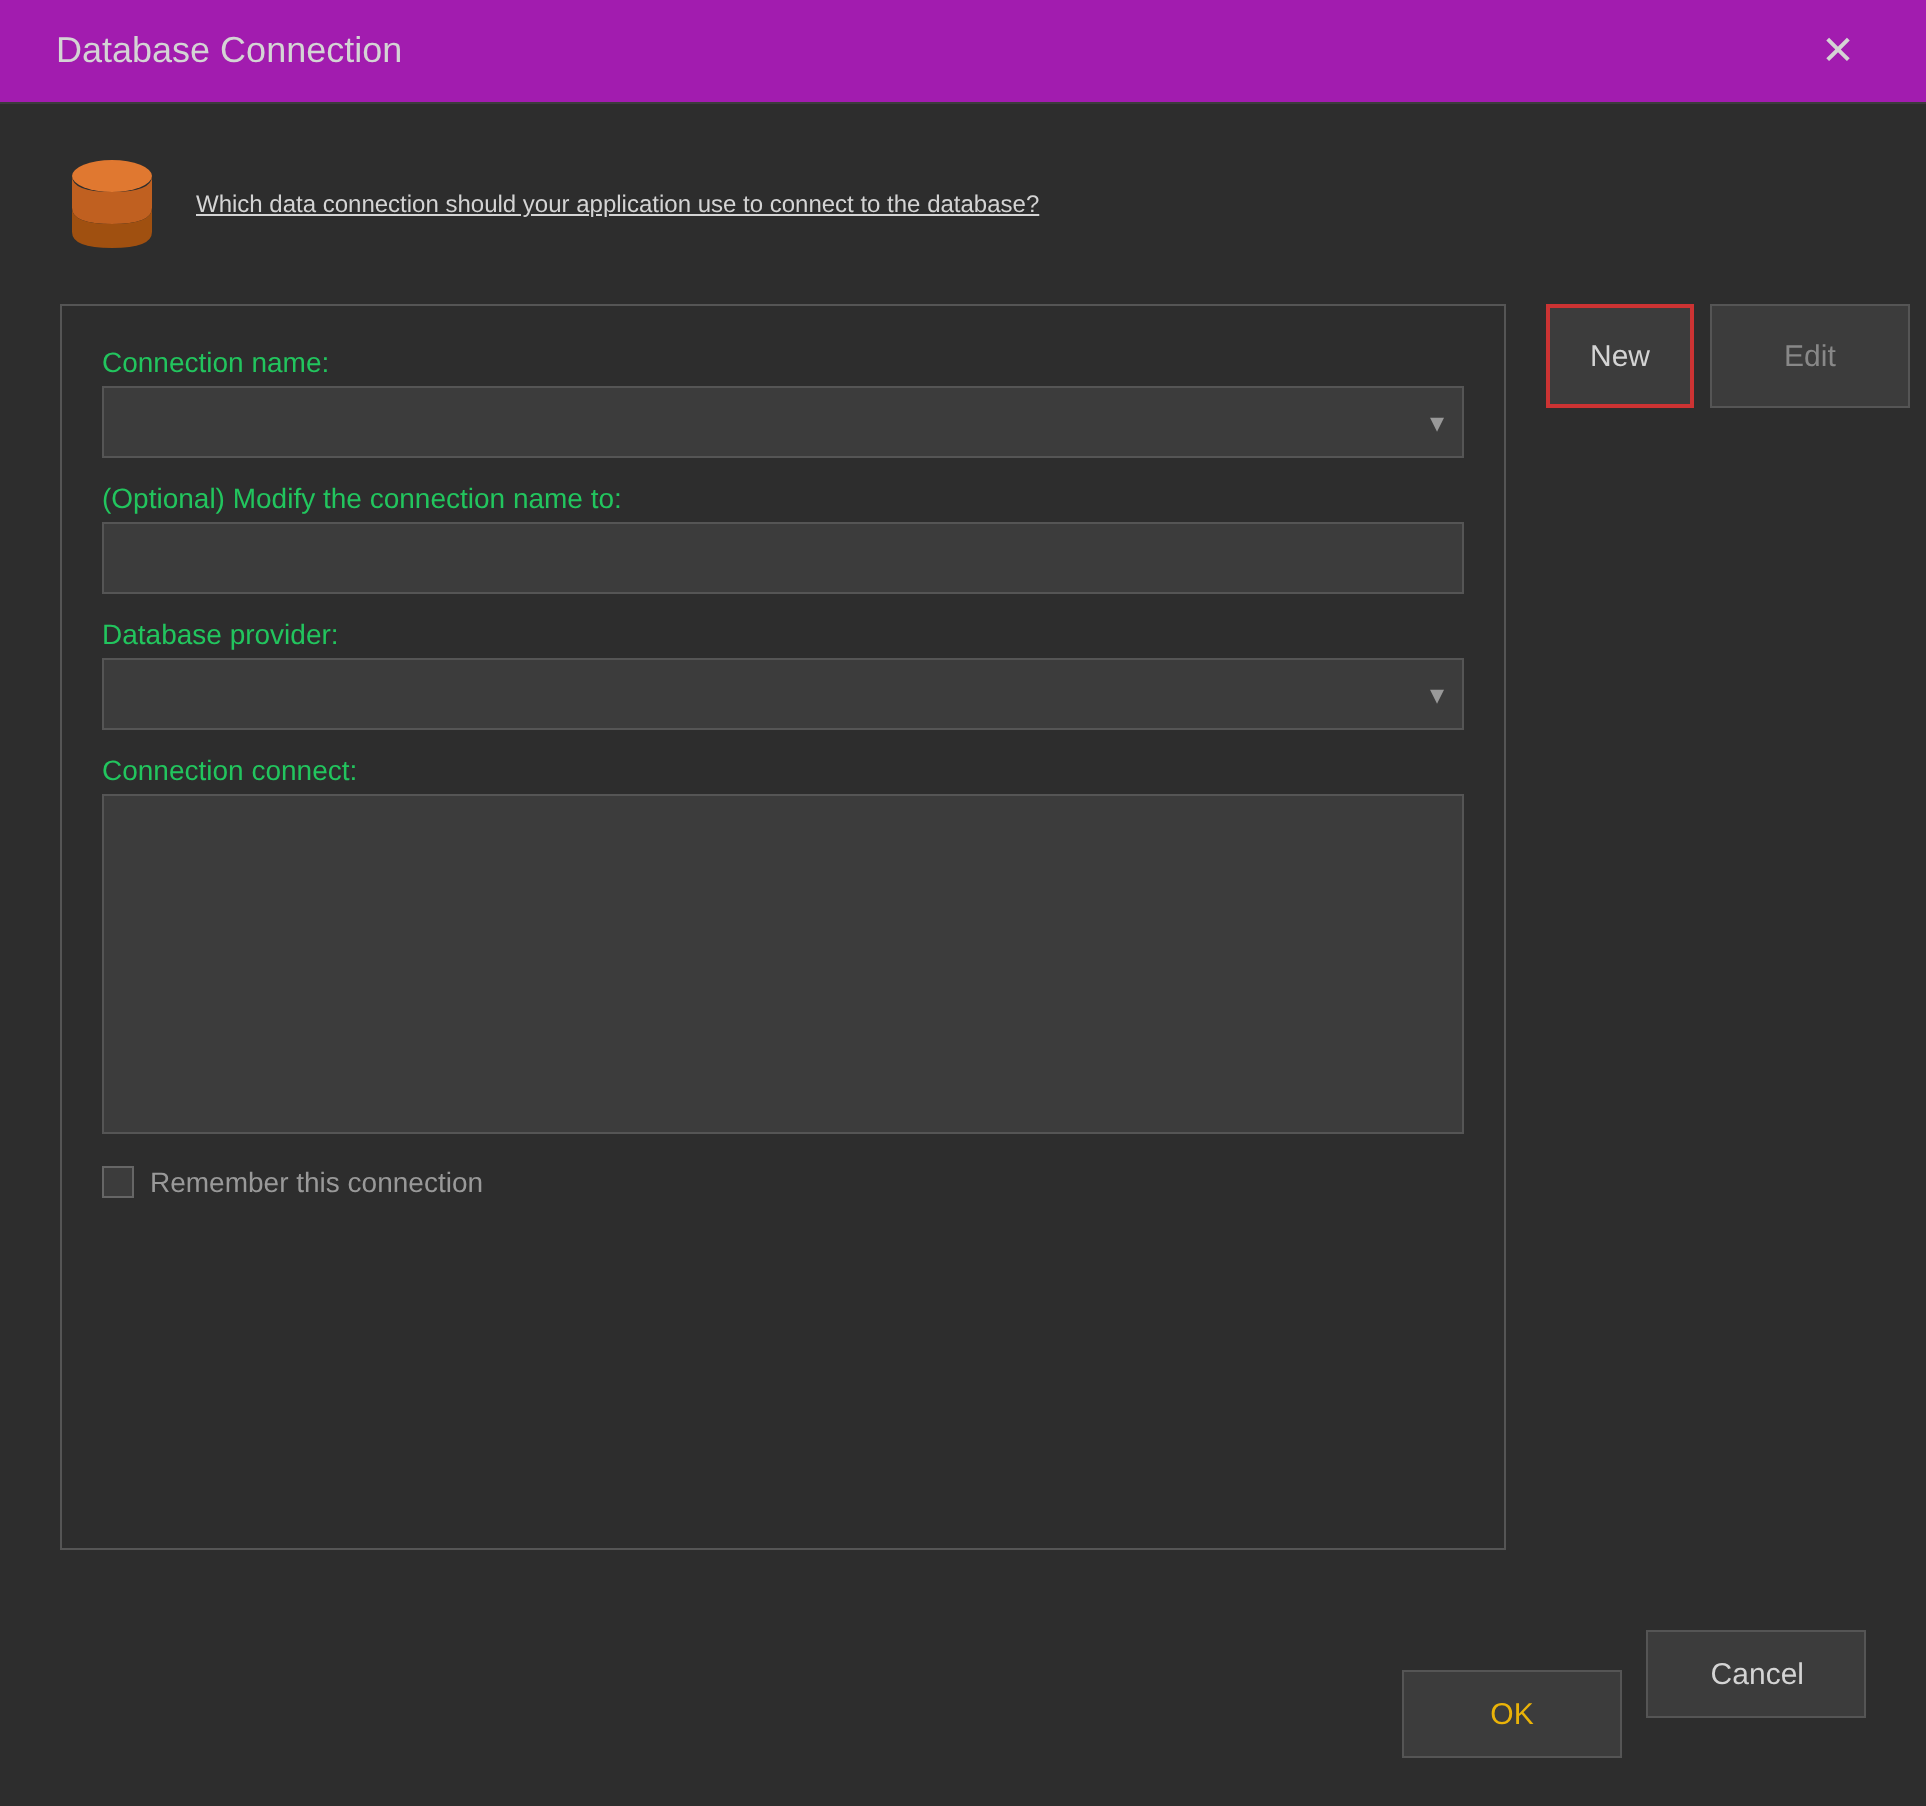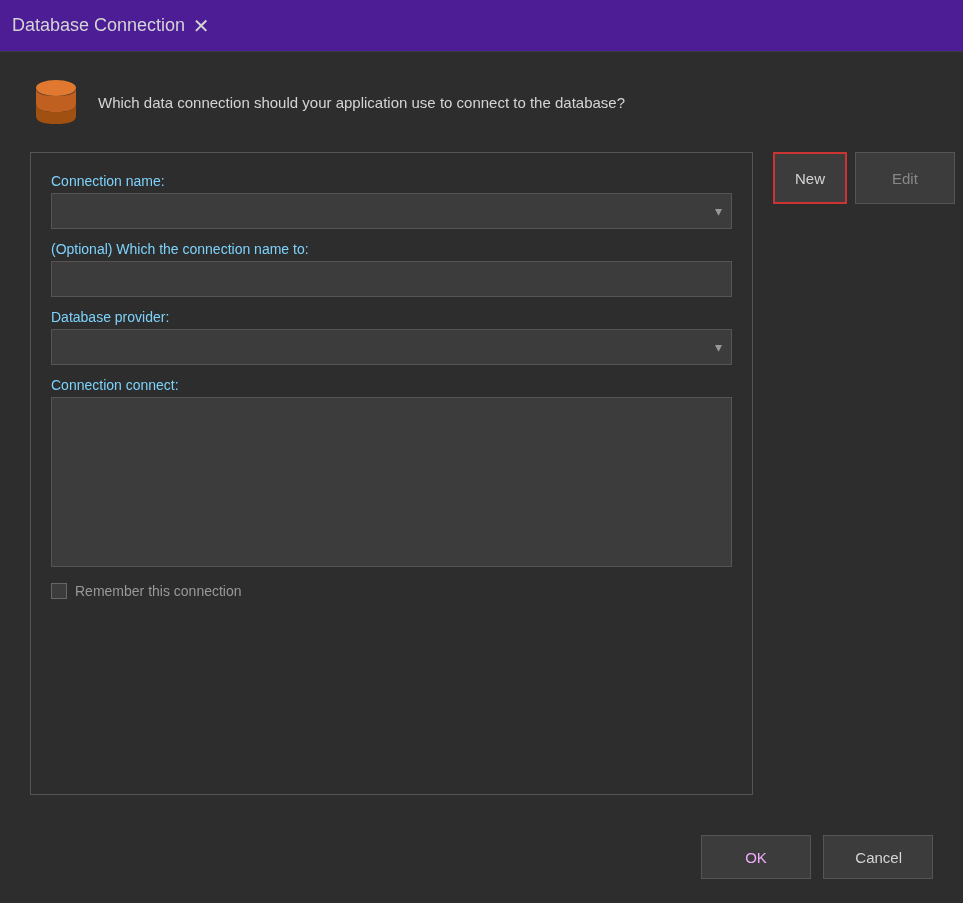--- a/index.html
+++ b/index.html
@@ -21,24 +21,25 @@
     .dialog {
       background: #2d2d2d;
       width: 963px;
       height: 903px;
       display: flex;
       flex-direction: column;
       color: #d4d4d4;
     }
 
     .title-bar {
-      background: #4c1d95;
+      background: #a21caf;
       display: flex;
       align-items: center;
-      padding: 10px 12px;
+      justify-content: space-between;
+      padding: 10px 28px;
       height: 52px;
       border-bottom: 1px solid #3c3c3c;
     }
 
     .title-bar-title {
       font-size: 18px;
       font-weight: 400;
       color: #d4d4d4;
     }
 
@@ -70,43 +71,44 @@
       margin-bottom: 24px;
     }
 
     .db-icon {
       width: 52px;
       height: 52px;
       flex-shrink: 0;
     }
 
     .question-text {
-      font-size: 15px;
-      color: #d4d4d4;
+      font-size: 12px;
+      color: #d4d4d4;
+      text-decoration: underline;
     }
 
     .main-content {
       display: flex;
       gap: 20px;
       flex: 1;
     }
 
     .form-panel {
       flex: 1;
       border: 1px solid #555;
       padding: 20px 20px 16px 20px;
       display: flex;
       flex-direction: column;
       gap: 12px;
       background: #2d2d2d;
     }
 
     .field-label {
       font-size: 14px;
-      color: #7dd3fc;
+      color: #22c55e;
       margin-bottom: 4px;
       display: block;
     }
 
     .field-group {
       display: flex;
       flex-direction: column;
     }
 
     .select-wrapper {
@@ -211,26 +213,27 @@
     .dialog-footer {
       padding: 16px 30px 24px;
       display: flex;
       justify-content: flex-end;
       gap: 12px;
     }
 
     .btn-ok {
       background: #3c3c3c;
       border: 1px solid #555;
-      color: #f0abfc;
+      color: #eab308;
       padding: 10px 40px;
       font-size: 15px;
       cursor: default;
       min-width: 110px;
       height: 44px;
+      margin-top: 20px;
     }
 
     .btn-cancel {
       background: #3c3c3c;
       border: 1px solid #555;
       color: #d4d4d4;
       padding: 10px 30px;
       font-size: 15px;
       cursor: pointer;
       min-width: 110px;
@@ -268,21 +271,21 @@
           <label class="field-label">Connection name:</label>
           <div class="select-wrapper">
             <select class="form-select">
               <option value=""></option>
             </select>
             <span class="select-arrow">▾</span>
           </div>
         </div>
 
         <div class="field-group">
-          <label class="field-label">(Optional) Which the connection name to:</label>
+          <label class="field-label">(Optional) Modify the connection name to:</label>
           <input type="text" class="form-input" value="" style="">
         </div>
 
         <div class="field-group">
           <label class="field-label">Database provider:</label>
           <div class="select-wrapper">
             <select class="form-select">
               <option value=""></option>
             </select>
             <span class="select-arrow">▾</span>

